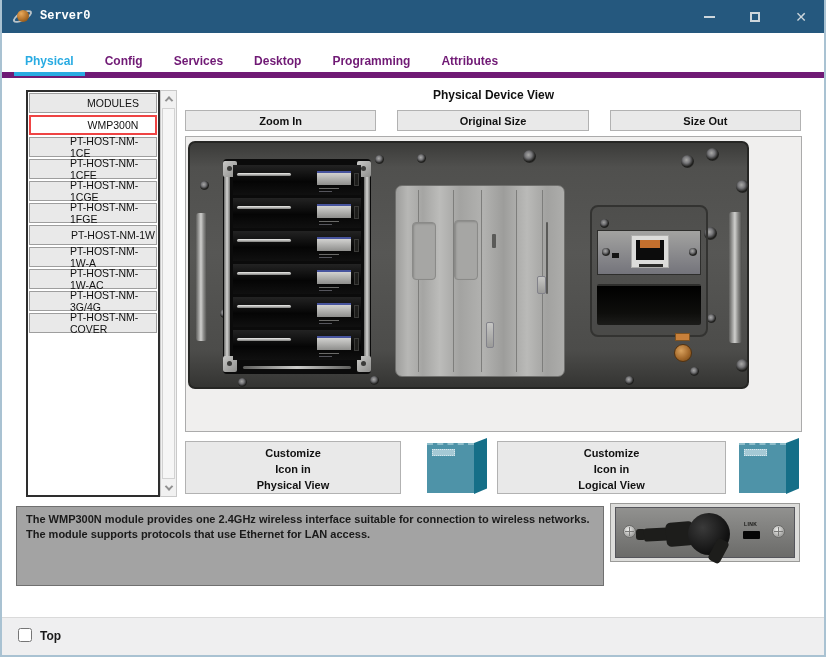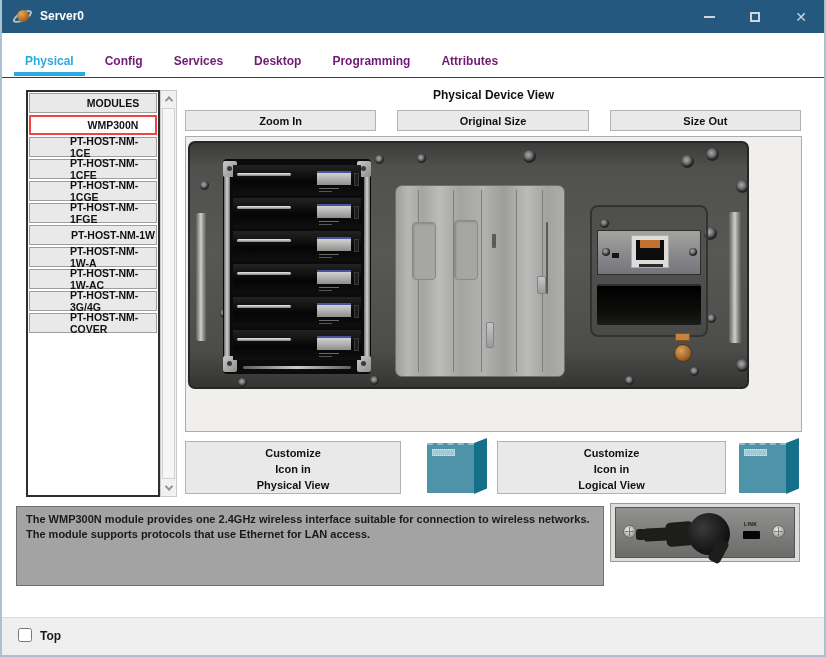--- a/index.html
+++ b/index.html
@@ -10,35 +10,35 @@
     border-left:2px solid #A9C2D2; border-right:2px solid #A9C2D2; border-bottom:2px solid #A9C2D2;
     overflow:hidden;
   }
   
   .titlebar{ position:absolute; left:-2px; top:0; width:826px; height:33px; background:#25587E; }
   .pt-logo{ position:absolute; left:13px; top:7px; width:20px; height:18px; }
   .pt-logo .ball{ position:absolute; left:4px; top:3px; width:12px; height:12px; border-radius:50%;
     background:radial-gradient(circle at 35% 30%, #E8A95B, #B06F28 55%, #6E4312); }
   .pt-logo .ring{ position:absolute; left:-1px; top:5px; width:21px; height:9px; border:2px solid #B9C2C7;
     border-radius:50%; transform:rotate(-28deg); }
-  .title-text{ position:absolute; left:40px; top:9px; color:#ffffff; font-size:12px; font-weight:bold; }
+  .title-text{ position:absolute; left:40px; top:9px; color:#ffffff; font-size:12px; font-weight:bold;font-family:Liberation Mono, monospace; }
   .win-btn{ position:absolute; top:0; width:46px; height:33px; display:flex; align-items:center; justify-content:center; cursor:pointer; }
   .glyph-min{ width:11px; height:2px; background:#CDD6DC; }
   .glyph-max{ width:10px; height:10px; border:2px solid #CDD6DC; }
   .glyph-close{ color:#CDD6DC; font-size:14px; line-height:14px; }
   
-  .tabbar{ position:absolute; left:0; top:33px; width:822px; height:45px; background:#fff; border-bottom:1px solid #701a75; }
+  .tabbar{ position:absolute; left:0; top:33px; width:822px; height:45px; background:#fff; border-bottom:6px solid #701a75; }
   .tabs{ position:absolute; left:12px; top:20px; display:flex; }
   .tab{ padding:0 11px; margin-right:9px; height:23px; line-height:17px; font-size:12px; font-weight:bold;
     color:#701a75; border-bottom:4px solid transparent; cursor:pointer; }
   .tab.active{ color:#29ABE2; border-bottom-color:#29ABE2; }
   
   .mod-list{ position:absolute; left:24px; top:90px; width:134px; height:407px; background:#fff; border:2px solid #2E2E2E; padding:1px; }
   .mod-btn{ width:100%; height:20px; margin-bottom:2px; background:#E9E9E9; border:1px solid #9E9E9E;
-    font-size:10.5px; font-weight:bold; color:#111; display:flex; align-items:center; justify-content:center; cursor:pointer;padding-left:40px; }
+    font-size:10.5px; font-weight:normal; color:#111; display:flex; align-items:center; justify-content:center; cursor:pointer;padding-left:40px; }
   .mod-btn.selected{ background:#fff; border:2px solid #ef4444; }
   .mod-scroll{ position:absolute; left:158px; top:90px; width:17px; height:407px; background:#F1F1F1; border:1px solid #C9C9C9; }
   .scroll-arrow{ position:absolute; left:0; width:15px; height:16px; display:flex; align-items:center; justify-content:center; cursor:pointer; }
   .chev{ width:6px; height:6px; border-left:2px solid #909090; border-top:2px solid #909090; }
   .chev.up{ transform:rotate(45deg) translate(1px,1px); }
   .chev.down{ transform:rotate(225deg) translate(1px,1px); }
   .scroll-handle{ position:absolute; left:1px; top:17px; width:13px; height:371px; background:#F6F6F6; border:1px solid #D2D2D2; }
   
   .pdv-title{ position:absolute; left:183px; top:88px; width:617px; text-align:center; font-size:12px; font-weight:bold; color:#111; }
   .zoom-row{ position:absolute; left:183px; top:110px; width:616px; height:21px; display:flex; gap:21px; }

